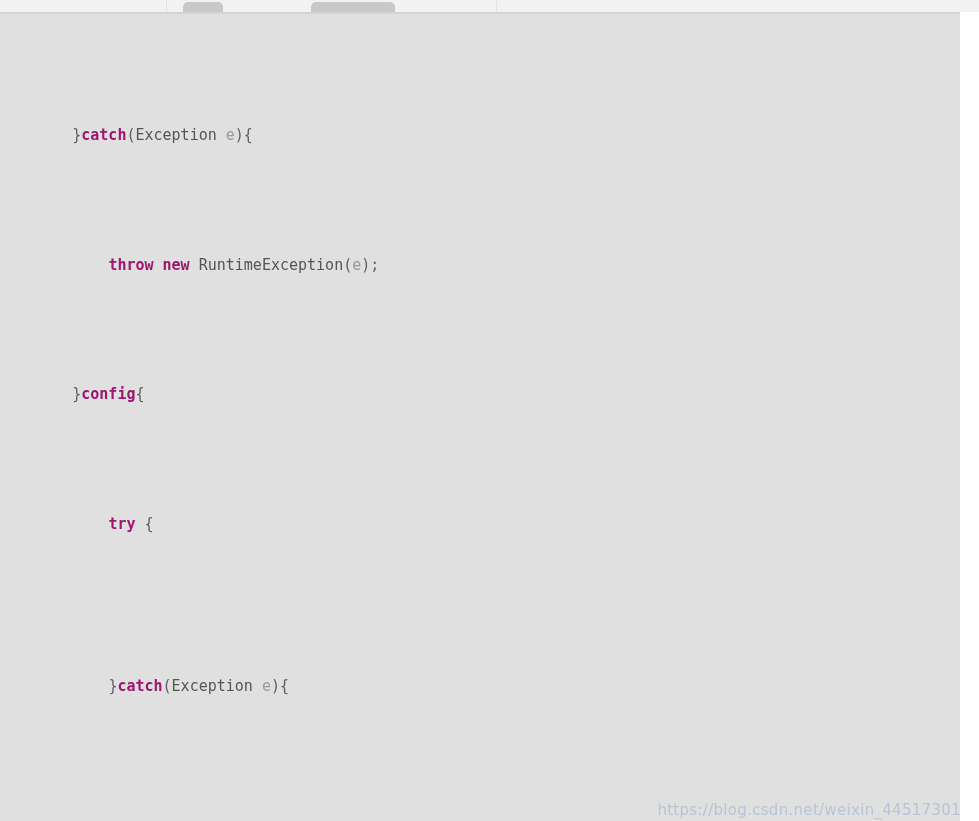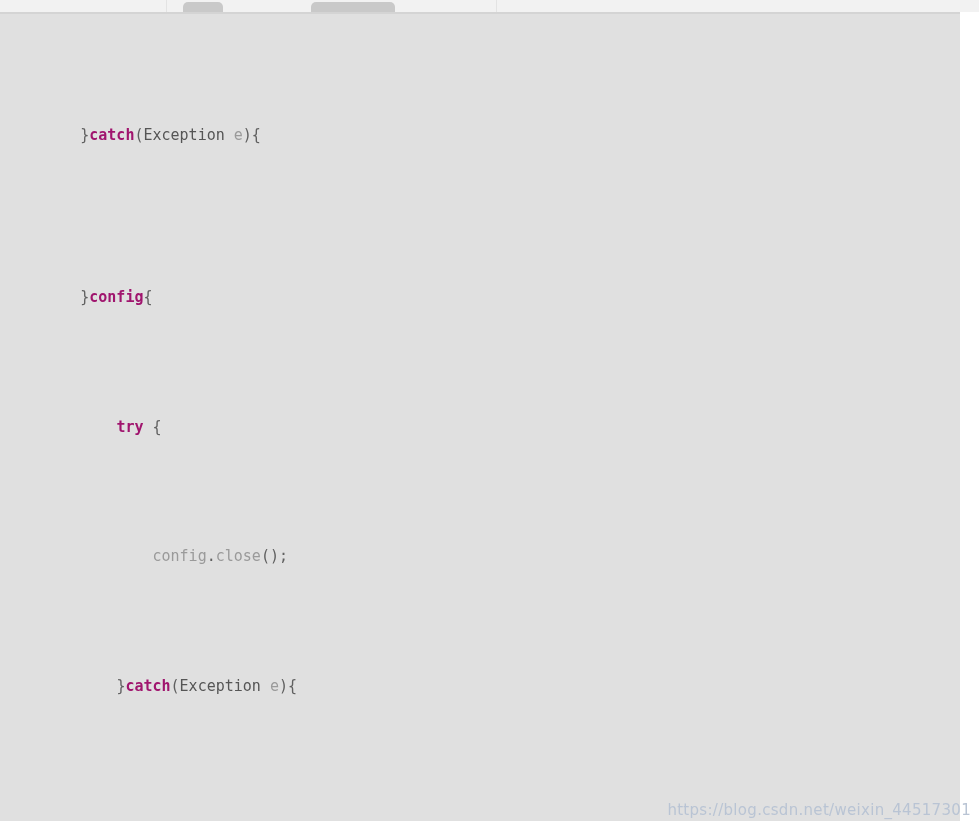--- a/index.html
+++ b/index.html
@@ -59,32 +59,32 @@
     font-family: "DejaVu Sans Mono", "Liberation Mono", monospace;
     font-size: 15px;
     line-height: 32.4px;
     white-space: pre;
     color: #404040;
     letter-spacing: 0px;
   }
   #code-lines .ln {
     display: block;
     height: 32.4px;
-    padding-left: 8px;
+    padding-left: 0;
   }
   
   .kw      { color: #a0156e; font-weight: bold; }           
   .typ     { color: #555555; }                               
   .pln     { color: #606060; }                               
   .var     { color: #9a9a9a; }
 
   
   #watermark {
     position: absolute;
-    right: 8px;
+    right: 18px;
     bottom: 2px;
     font-family: "DejaVu Sans", sans-serif;
     font-size: 15px;
     color: #b9c4d4;
     letter-spacing: 0.3px;
     white-space: nowrap;
     pointer-events: none;
   }
 </style>
 </head>
@@ -95,26 +95,26 @@
   <div class="tb-btn" style="left:183px; width:40px;"></div>
   <div class="tb-btn" style="left:311px; width:84px;"></div>
   <div class="divider" style="left:496px;"></div>
 </div>
 
 <div id="code-block">
   <div id="code-lines">
 
     <span class="ln">        <span class="pln">}</span><span class="kw">catch</span><span class="pln">(</span><span class="typ">Exception</span> <span class="var">e</span><span class="pln">){</span></span>
 
+    <span class="ln">            <span class="kw">throw</span> <span class="kw">new</span> <span class="typ">RuntimeException</span><span class="pln">(</span><span class="var">e</span><span class="pln">);</span></span>
 
     <span class="ln">        <span class="pln">}</span><span class="kw">config</span><span class="pln">{</span></span>
 
     <span class="ln">            <span class="kw">try</span> <span class="pln">{</span></span>
 
-    <span class="ln">                <span class="var">config</span><span class="pln">.</span><span class="var">close</span><span class="pln">();</span></span>
 
     <span class="ln">            <span class="pln">}</span><span class="kw">catch</span><span class="pln">(</span><span class="typ">Exception</span> <span class="var">e</span><span class="pln">){</span></span>
 
     
 
     
 
     
 
     

